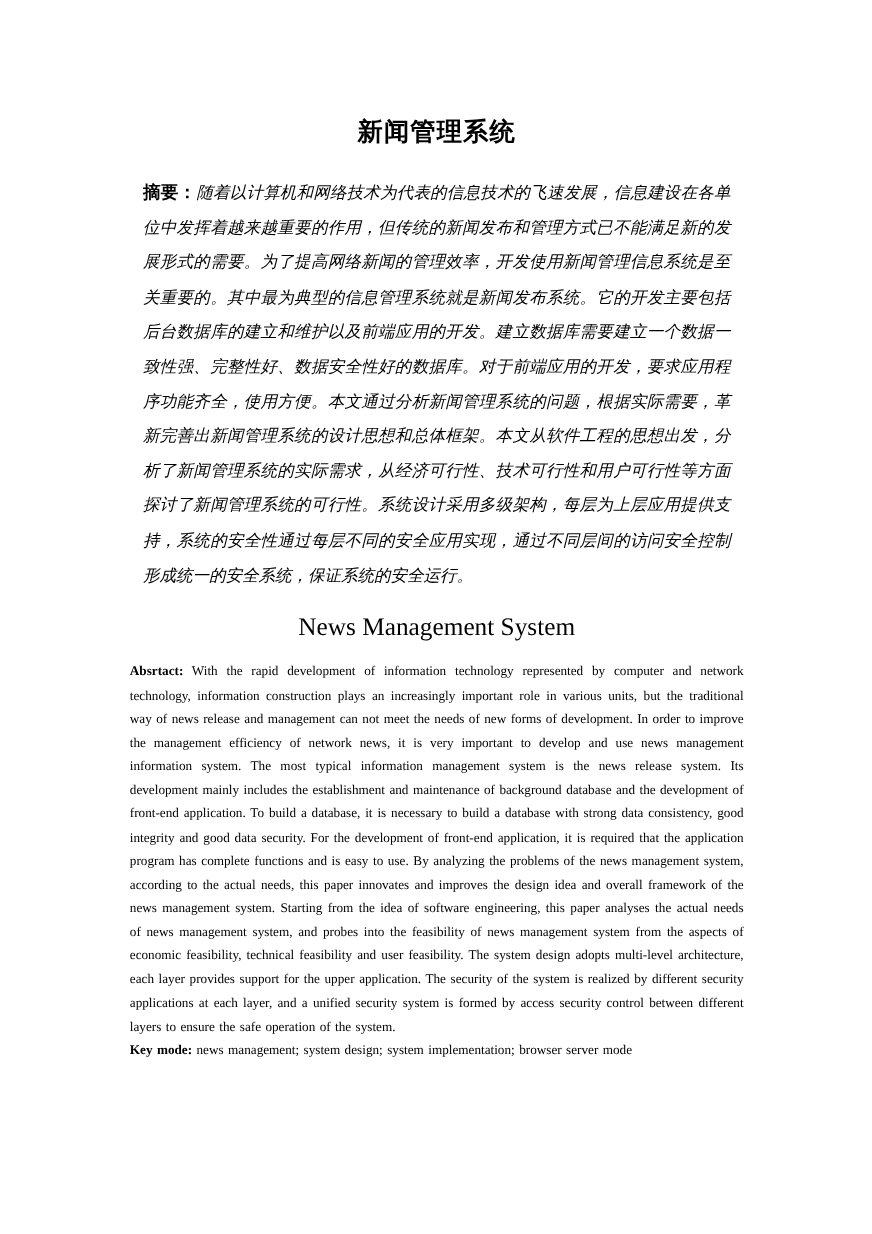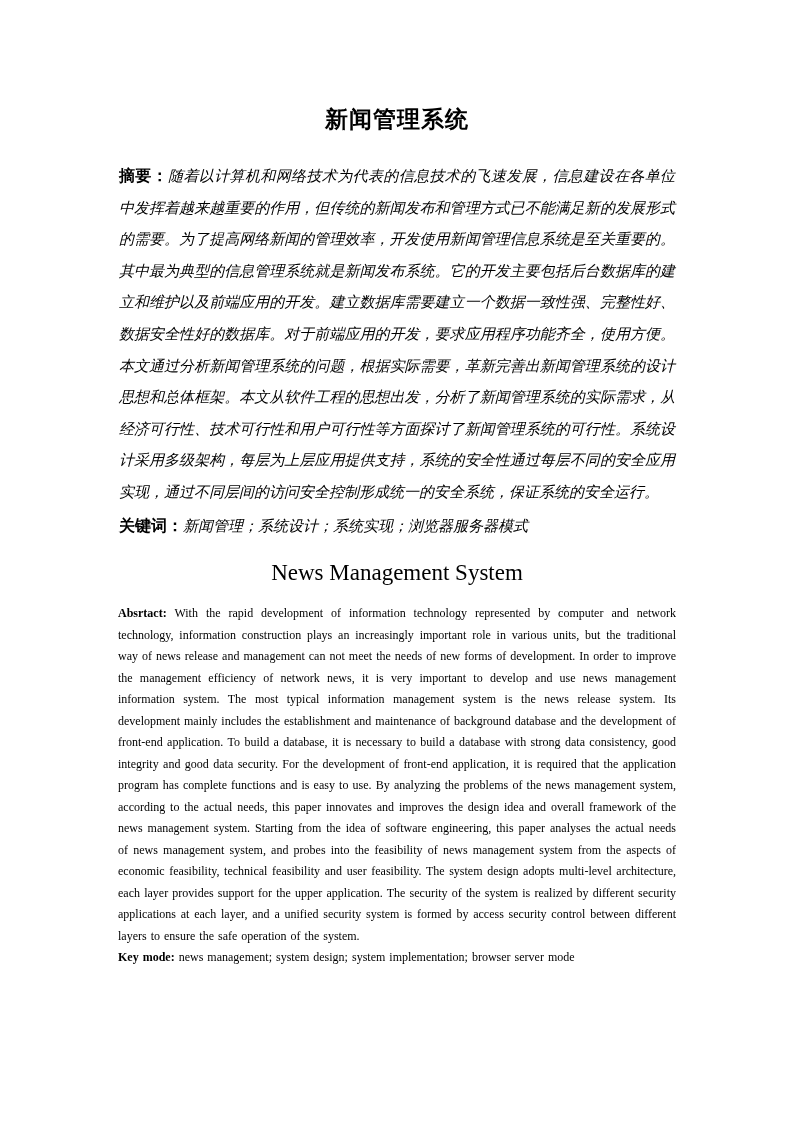--- a/index.html
+++ b/index.html
@@ -20,21 +20,21 @@
   .cn-title {
     margin: 0 0 26px 0;
     text-align: center;
     font-family: "Liberation Sans", "DejaVu Sans", sans-serif;
     font-weight: bold;
     font-size: 23px;
     line-height: 30px;
     letter-spacing: 1px;
   }
   .cn-abstract, .cn-keywords {
-    margin: 1px;
+    margin: 12px;
     font-family: "DejaVu Serif", "Liberation Serif", serif;
     font-style: italic;
     font-size: 15px;
     line-height: 31.6px;
     text-align: justify;
   }
   .cn-keywords {
     text-align: left;
   }
   .cn-label {
@@ -68,21 +68,20 @@
 </style>
 </head>
 <body>
 
 <div class="page">
 
   <h1 class="cn-title">新闻管理系统</h1>
 
   <p class="cn-abstract"><span class="cn-label">摘要：</span><span>随着以计算机和网络技术为代表的信息技术的飞速发展，信息建设在各单位中发挥着越来越重要的作用，但传统的新闻发布和管理方式已不能满足新的发展形式的需要。为了提高网络新闻的管理效率，开发使用新闻管理信息系统是至关重要的。其中最为典型的信息管理系统就是新闻发布系统。它的开发主要包括后台数据库的建立和维护以及前端应用的开发。建立数据库需要建立一个数据一致性强、完整性好、数据安全性好的数据库。对于前端应用的开发，要求应用程序功能齐全，使用方便。本文通过分析新闻管理系统的问题，根据实际需要，革新完善出新闻管理系统的设计思想和总体框架。本文从软件工程的思想出发，分析了新闻管理系统的实际需求，从经济可行性、技术可行性和用户可行性等方面探讨了新闻管理系统的可行性。系统设计采用多级架构，每层为上层应用提供支持，系统的安全性通过每层不同的安全应用实现，通过不同层间的访问安全控制形成统一的安全系统，保证系统的安全运行。</span></p>
 
-  <p class="cn-keywords"><span class="cn-label">关键词：</span><span>新闻管理；系统设计；系统实现；浏览器服务器模式</span></p>
 
   <h2 class="en-title">News Management System</h2>
 
   <p class="en-abstract"><span class="en-label">Absrtact:</span> <span>With the rapid development of information technology represented by computer and network technology, information construction plays an increasingly important role in various units, but the traditional way of news release and management can not meet the needs of new forms of development. In order to improve the management efficiency of network news, it is very important to develop and use news management information system. The most typical information management system is the news release system. Its development mainly includes the establishment and maintenance of background database and the development of front-end application. To build a database, it is necessary to build a database with strong data consistency, good integrity and good data security. For the development of front-end application, it is required that the application program has complete functions and is easy to use. By analyzing the problems of the news management system, according to the actual needs, this paper innovates and improves the design idea and overall framework of the news management system. Starting from the idea of software engineering, this paper analyses the actual needs of news management system, and probes into the feasibility of news management system from the aspects of economic feasibility, technical feasibility and user feasibility. The system design adopts multi-level architecture, each layer provides support for the upper application. The security of the system is realized by different security applications at each layer, and a unified security system is formed by access security control between different layers to ensure the safe operation of the system.</span></p>
 
   <p class="en-keywords"><span class="en-label">Key mode:</span> <span>news management; system design; system implementation; browser server mode</span></p>
 
 </div>
 
 </body></html>

